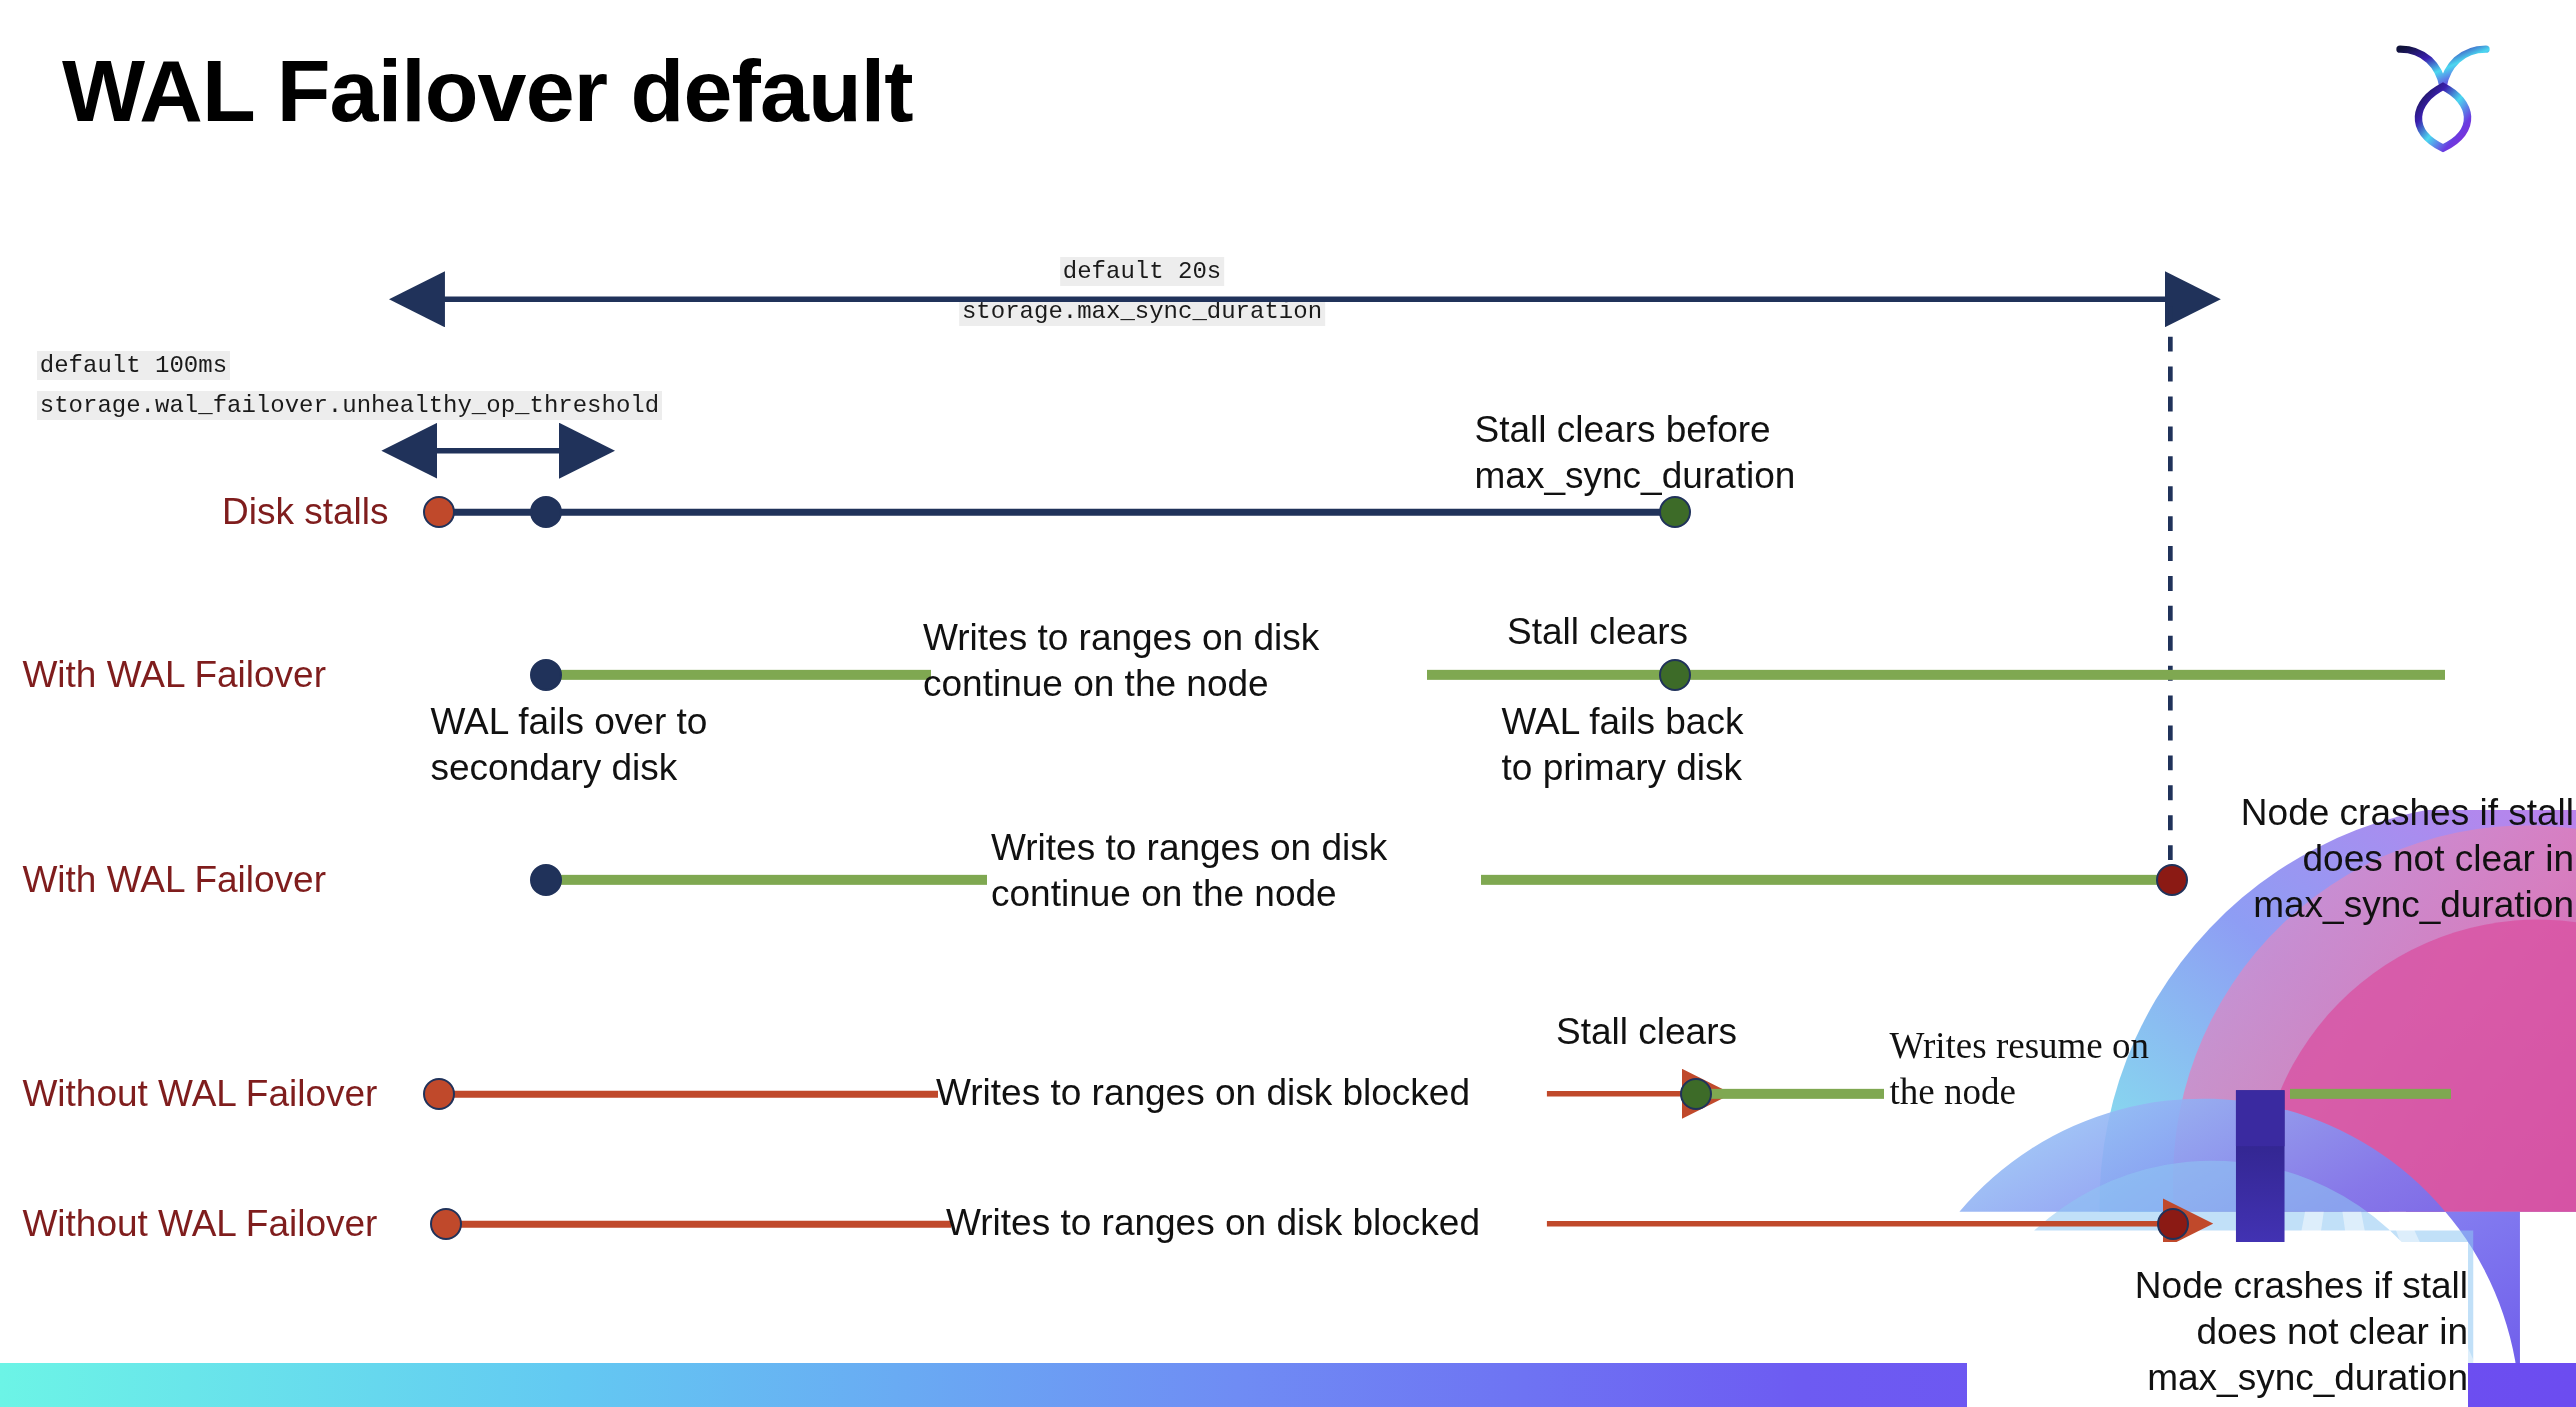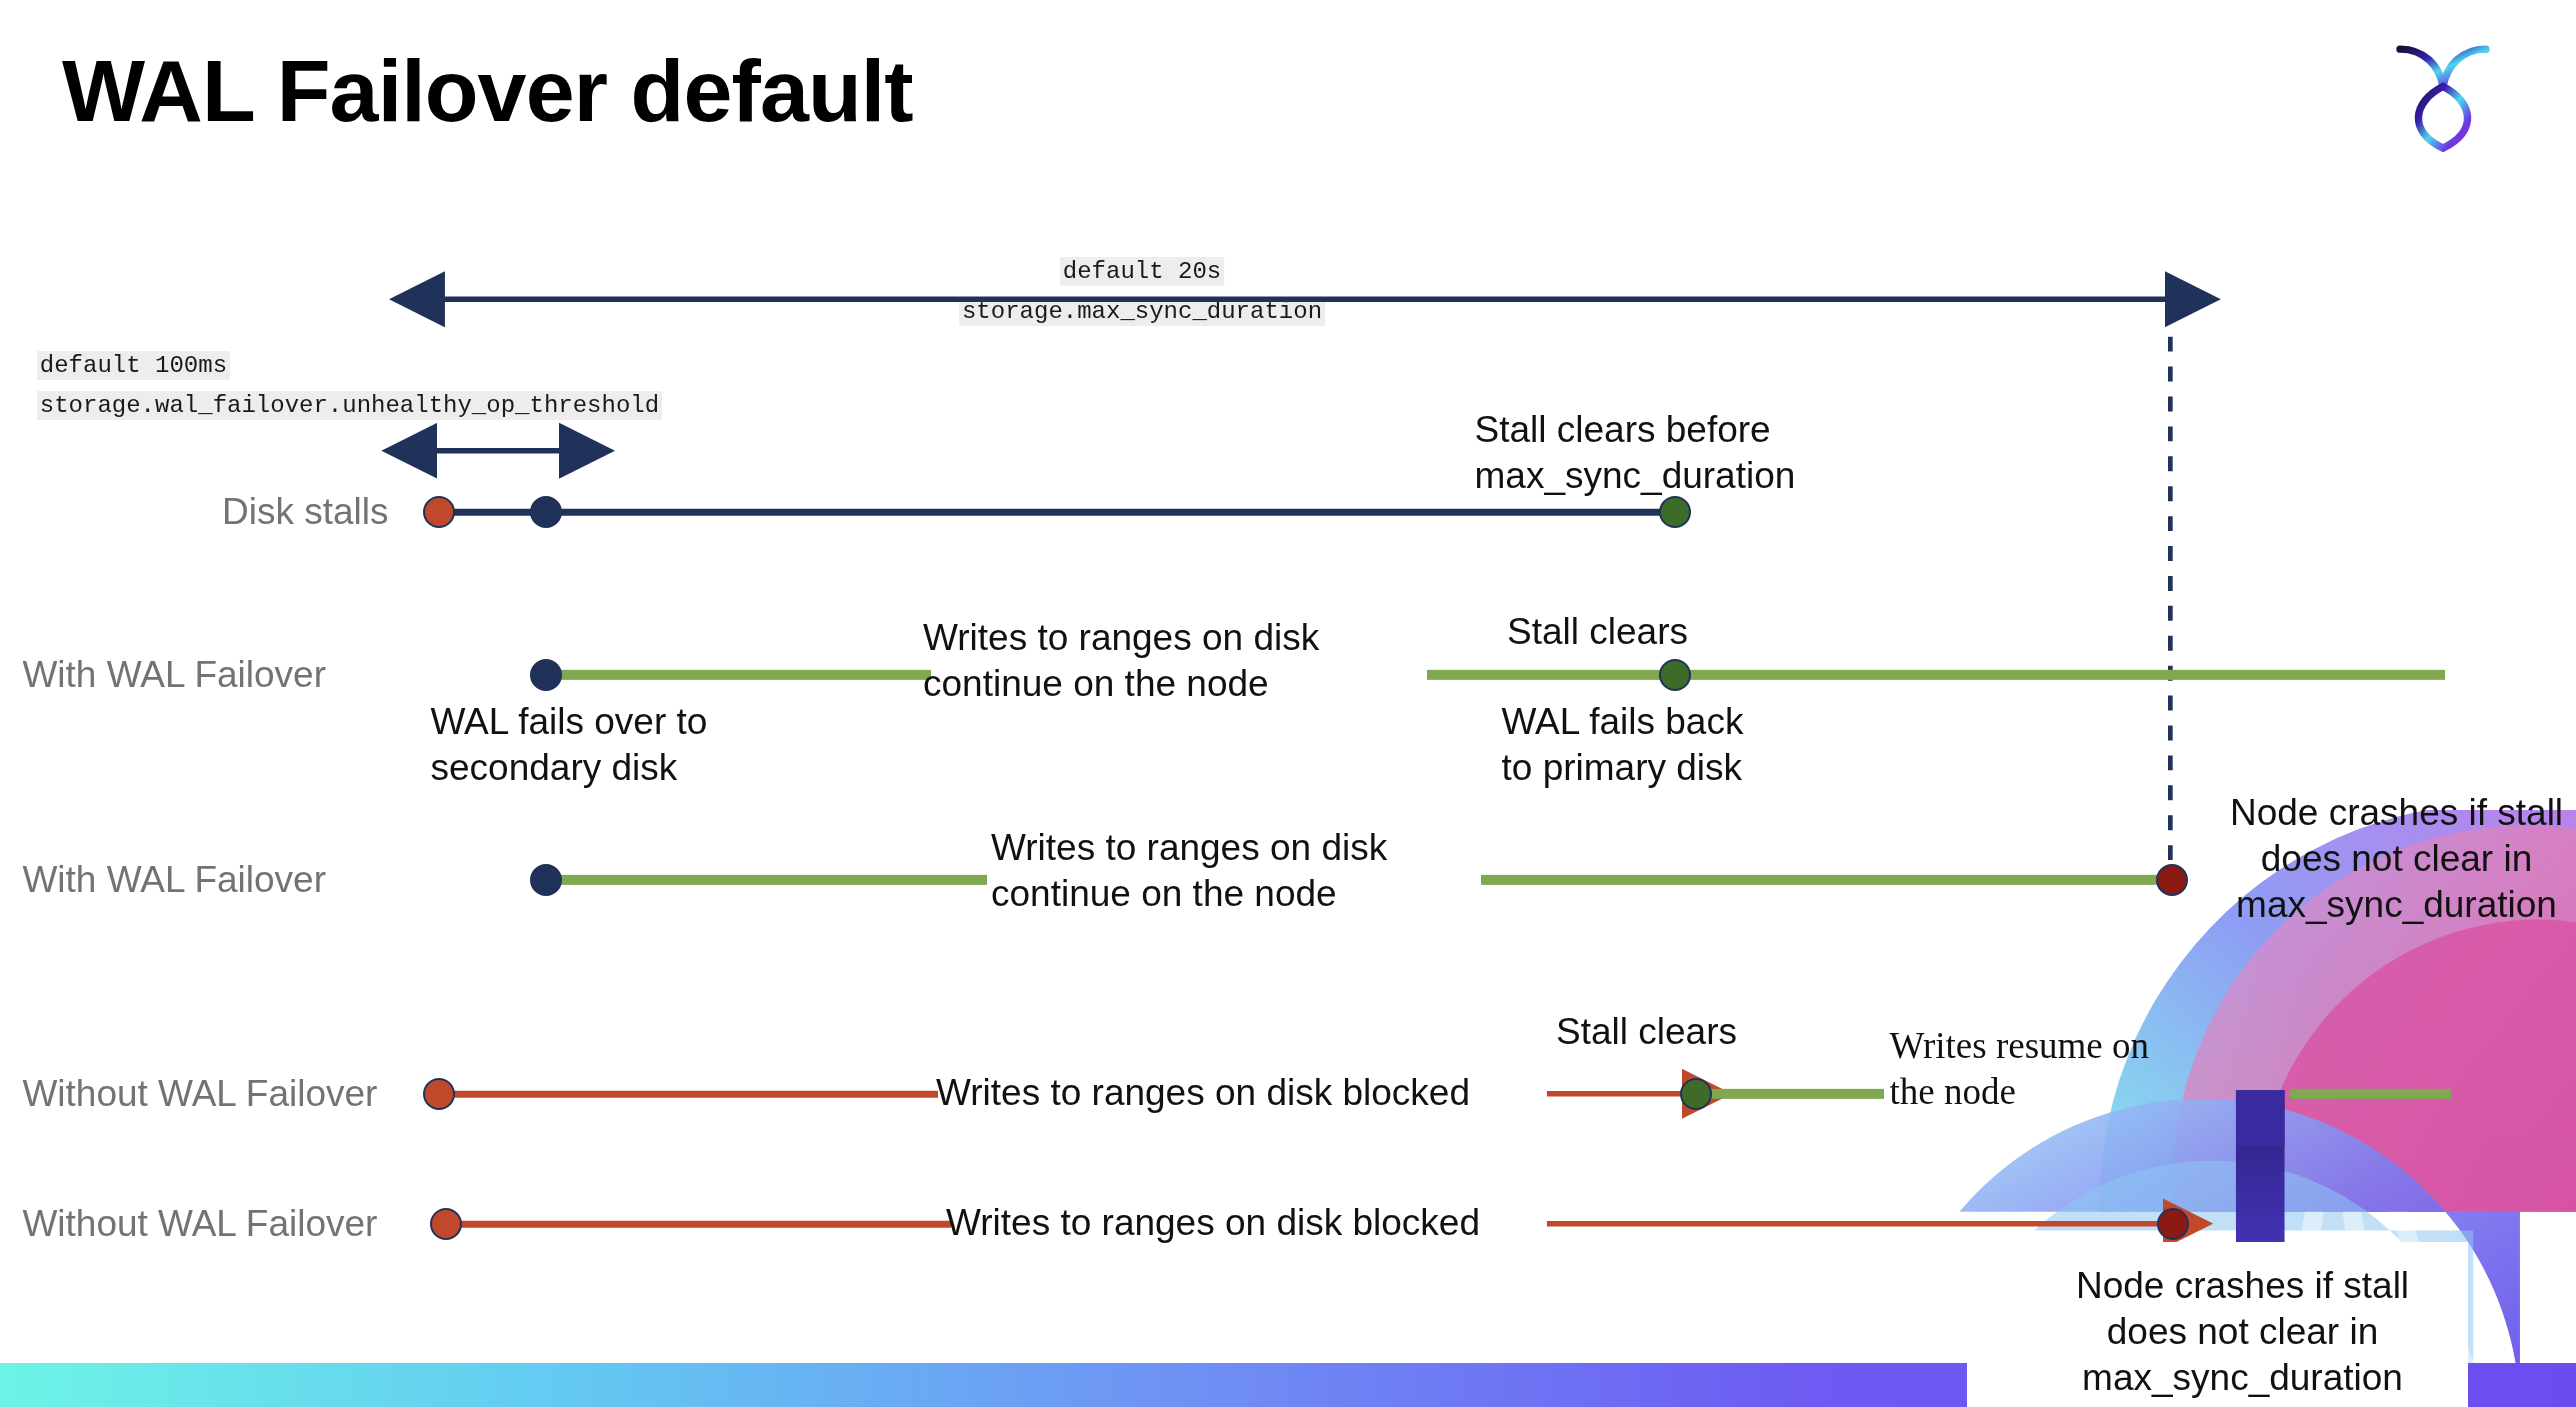--- a/index.html
+++ b/index.html
@@ -37,21 +37,21 @@
   .code-label {
     position: absolute;
     font-family: "Liberation Mono", "DejaVu Sans Mono", monospace;
     font-size: 24px; line-height: 40px; color: #1a1a1a;
     white-space: nowrap;
   }
   .code-label span { background: #ededed; padding: 0.9px 2.8px; }
 
   
   .row-label {
-    position: absolute; font-size: 37px; color: #737373; white-space: nowrap;
+    position: absolute; font-size: 37px; color: #7f1d1d; white-space: nowrap;
     transform: translateY(-50%);
   }
   .seg {
     position: absolute; transform: translateY(-50%);
   }
   .seg-navy  { background: #20325A; height: 6.5px; }
   .seg-green { background: #7FA851; height: 10.3px; }
   .seg-red   { background: #C0492B; height: 6.5px; }
 
   .dot {
@@ -63,21 +63,21 @@
   .dot-navy  { background: #20325A; }
   .dot-green { background: #3D6B28; }
   .dot-red   { background: #C0492B; }
   .dot-dark  { background: #8B1A14; }
 
   .note {
     position: absolute; font-size: 37px; line-height: 46px; color: #111;
     white-space: pre-line;
   }
   .note.center { text-align: left; transform: translateX(-50%); }
-  .note.left   { text-align: center; }
+  .note.left   { text-align: right; }
 
   
   #arrow-layer { position: absolute; left: 0; top: 0; width: 2576px; height: 1408px; pointer-events: none; }
 
   
   #crash-callout {
     position: absolute; left: 1967px; top: 1242px;
     width: 501px; height: 165px; background: #ffffff;
   }
   #crash-callout .note { position: static; padding: 20.6px 0 0 50px; }

